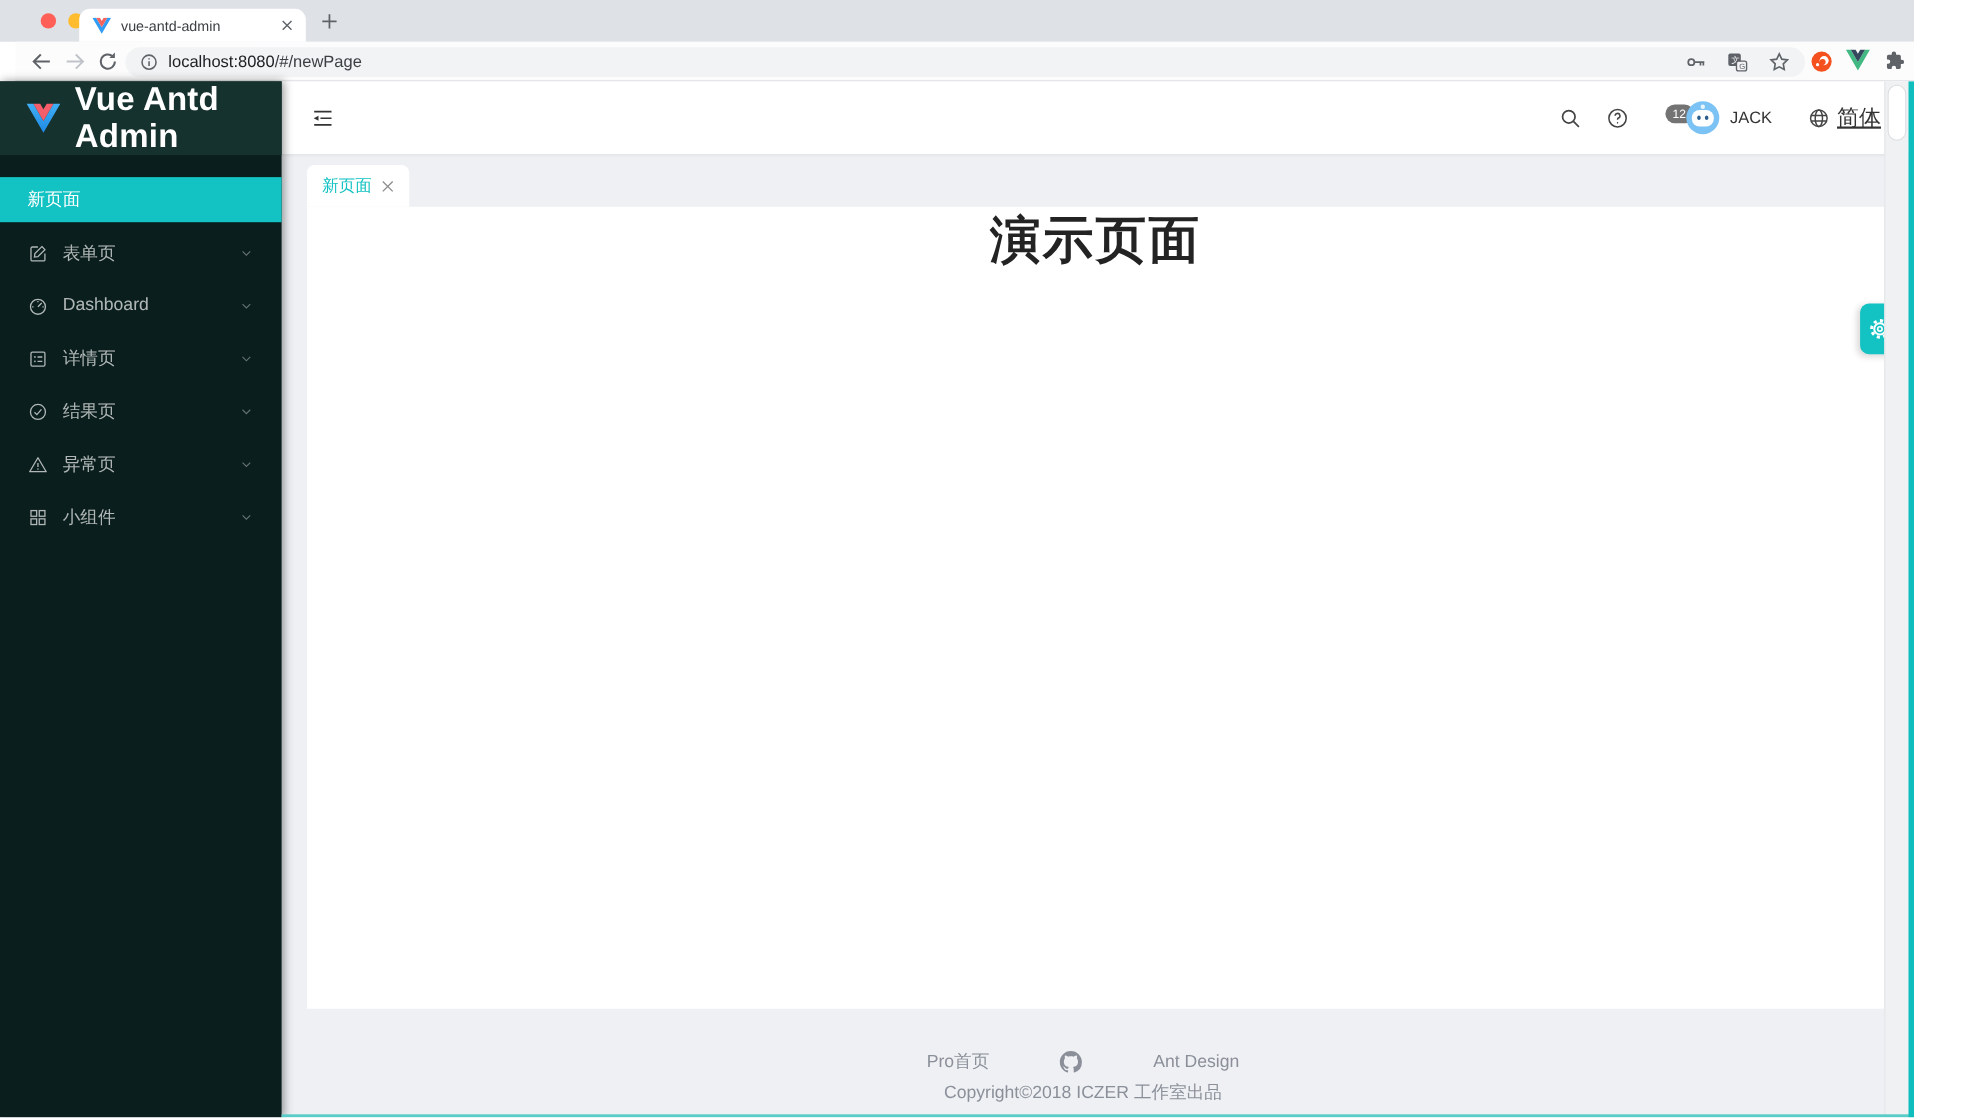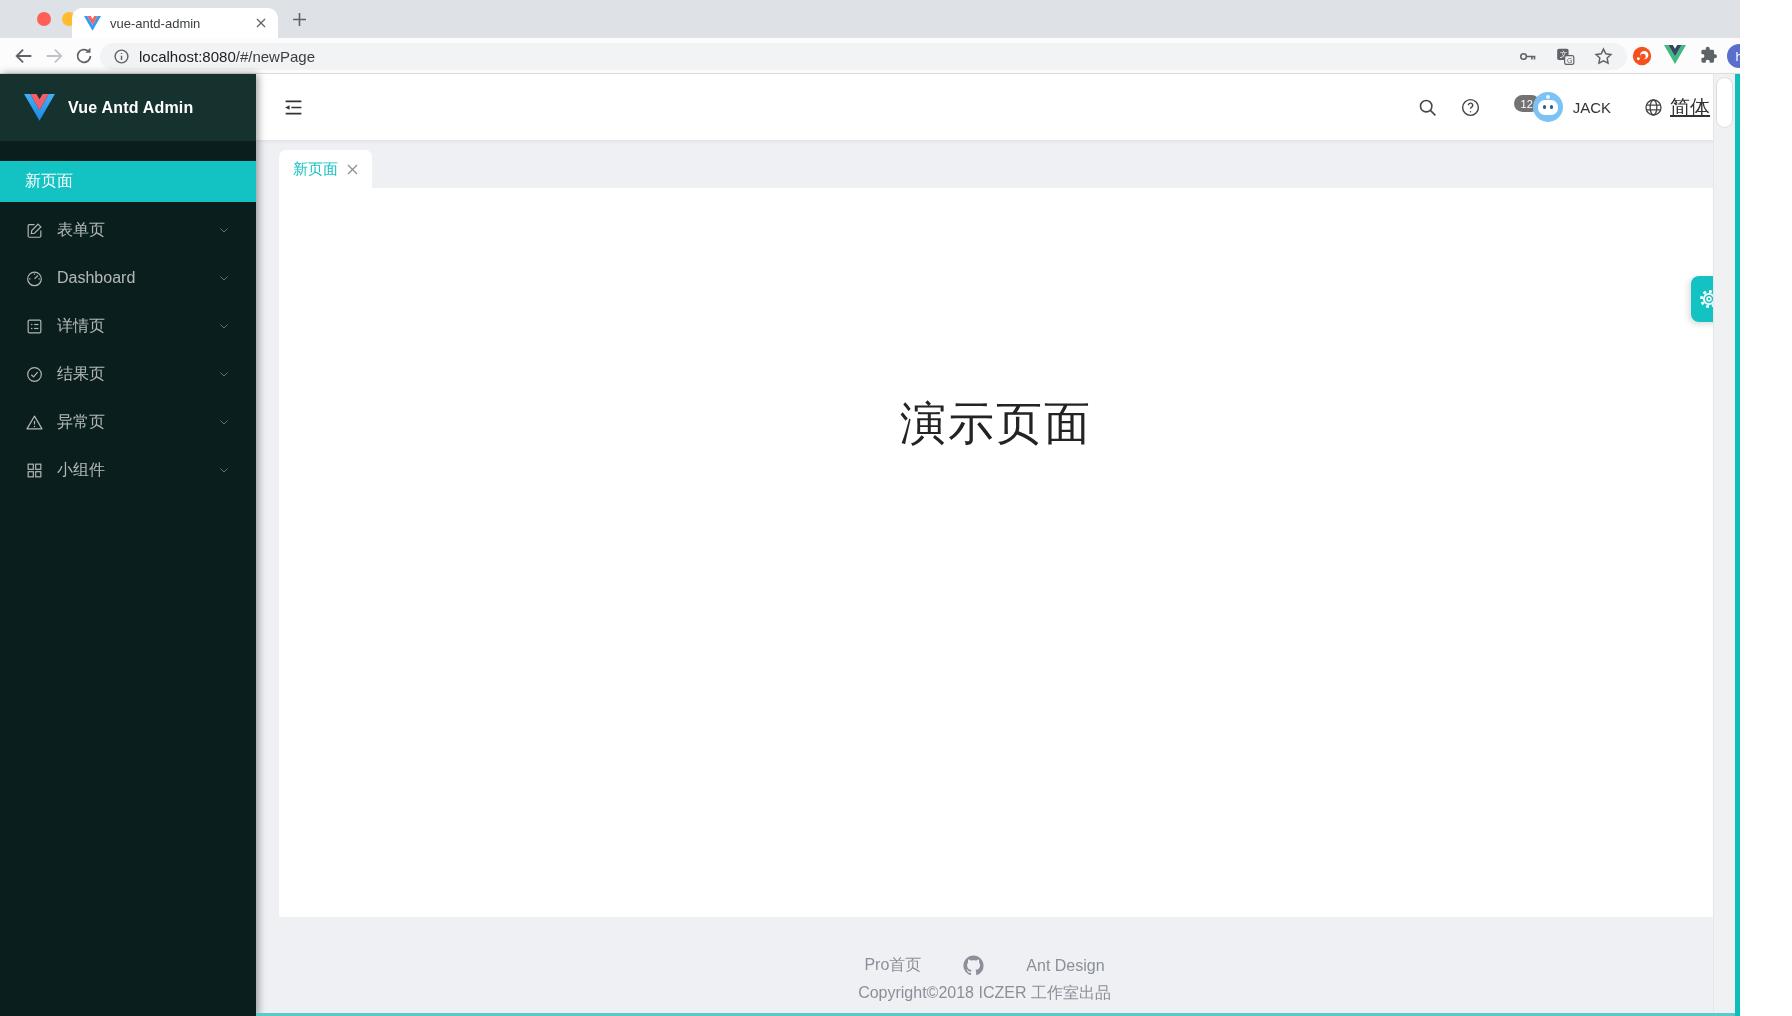--- a/index.html
+++ b/index.html
@@ -9,38 +9,38 @@
   
   .tabstrip { position:absolute; top:0; left:0; right:0; height:38px; background:#dee1e6; }
   .traffic { position:absolute; top:12px; left:37px; display:flex; gap:11px; }
   .light { width:14px; height:14px; border-radius:50%; }
   .light.red{background:#ff5f57;} .light.yellow{background:#febc2e;} .light.green{background:#28c840;}
   .browser-tab { position:absolute; left:72px; top:8px; width:206px; height:30px; background:#fff;
     border-radius:10px 10px 0 0; display:flex; align-items:center; padding:0 12px; }
   .browser-tab .title { font-size:13px; color:#3c4043; margin-left:9px; flex:1; white-space:nowrap; overflow:hidden; }
   .newtab { position:absolute; left:292px; top:12px; width:15px; height:15px; color:#5f6368; }
 
-  .toolbar { position:absolute; top:38px; left:0; right:0; height:36px; background:#fcfcfc; border-bottom:1px solid #dfe1e5; }
+  .toolbar { position:absolute; top:38px; left:14px; right:0; height:36px; background:#fcfcfc; border-bottom:1px solid #dfe1e5; }
   .nav-ico { position:absolute; top:7px; width:22px; height:22px; color:#5f6368; }
   .omnibox { position:absolute; left:100px; top:5px; width:1527px; height:27px; background:#f1f3f4;
     border-radius:14px; display:flex; align-items:center; padding:0 13px; }
   .omnibox .url { font-size:15px; margin-left:9px; }
   .omnibox .host { color:#202124; } .omnibox .path { color:#3c4043; }
   .omni-right { margin-left:auto; display:flex; align-items:center; gap:17px; color:#5f6368; }
   .ext { position:absolute; top:7px; width:22px; height:22px; color:#5f6368; }
   .chrome-avatar { position:absolute; top:6px; width:24px; height:24px; border-radius:50%; background:#5870cb;
     color:#fff; font-size:13px; display:flex; align-items:center; justify-content:center; }
 
   
   .app { position:absolute; top:74px; left:0; right:0; bottom:0; }
 
   .sidebar { position:absolute; left:0; top:0; bottom:0; width:256px; background:#0a1f1d;
     box-shadow:2px 0 8px rgba(0,0,0,.4); z-index:5; }
   .logo-row { height:67px; background:#16322e; display:flex; align-items:center; padding-left:24px; }
-  .logo-title { color:#fff; font-size:16px; font-weight:bold; margin-left:13px; letter-spacing:.2px; }
+  .logo-title { color:#fff; font-size:30px; font-weight:bold; margin-left:13px; letter-spacing:.2px; }
   .menu { margin-top:20px; }
   .menu-item-active { height:41px; background:#13c2c2; color:#fff; display:flex; align-items:center;
     padding-left:25px; font-size:16px; }
   .menu-item { height:40px; margin-top:8px; color:rgba(255,255,255,.68); display:flex; align-items:center;
     padding:0 26px 0 25px; font-size:16px; cursor:pointer; }
   .menu-item .mi-icon { width:19px; height:19px; margin-right:13px; flex:none; }
   .menu-item .chev { margin-left:auto; width:12px; height:12px; opacity:.55; }
 
   .main { position:absolute; left:256px; top:0; right:0; bottom:0; background:#eef0f3; }
   .app-header { position:absolute; top:0; left:0; right:0; height:66px; background:#fff;
@@ -60,24 +60,24 @@
   .username { font-size:15px; font-weight:normal; color:#333; margin-left:10px; }
   .lang { display:flex; align-items:center; margin-left:32px; color:#333; }
   .lang-label { font-size:20px; margin-left:6px;text-decoration:underline; }
 
   .tabbar { position:absolute; top:76px; left:23px; z-index:1; display:flex; }
   .page-tab { width:93px; height:38px; background:#fff; border-radius:7px 7px 0 0; display:flex;
     align-items:center; justify-content:center; gap:9px; font-size:15px; }
   .page-tab .close { width:11px; height:11px; color:#8c8c8c; }
 
   .card { position:absolute; top:114px; left:23px; right:27px; bottom:99px; background:#fff; }
-  .page-title { margin-top:205px; text-align:center; font-size:46px; font-weight:normal; color:#232323; letter-spacing:2px; }
+  .page-title { text-align:center; font-size:46px; font-weight:bold; color:#232323; letter-spacing:2px; }
 
   .app-footer { position:absolute; left:0; right:27px; bottom:12px; text-align:center; color:#8a8f99; font-size:16px; }
-  .footer-links { display:flex; justify-content:center; align-items:center; gap:42px; }
+  .footer-links { display:flex; justify-content:center; align-items:center; gap:64px; }
   .footer-link { color:#8a8f99; text-decoration:none; }
   .gh { width:21px; height:21px; }
   .copyright { margin-top:7px; }
 
   .settings-btn { position:absolute; top:202px; right:14px; width:35px; height:46px; background:#13c2c2;
     border-radius:8px 0 0 8px; display:flex; align-items:center; justify-content:center; z-index:6;
     box-shadow:-2px 2px 6px rgba(0,0,0,.15); }
   .settings-btn svg { width:22px; height:22px; }
 
   .scrollbar { position:absolute; top:0; bottom:0; right:5px; width:22px; background:#f0f1f3;

